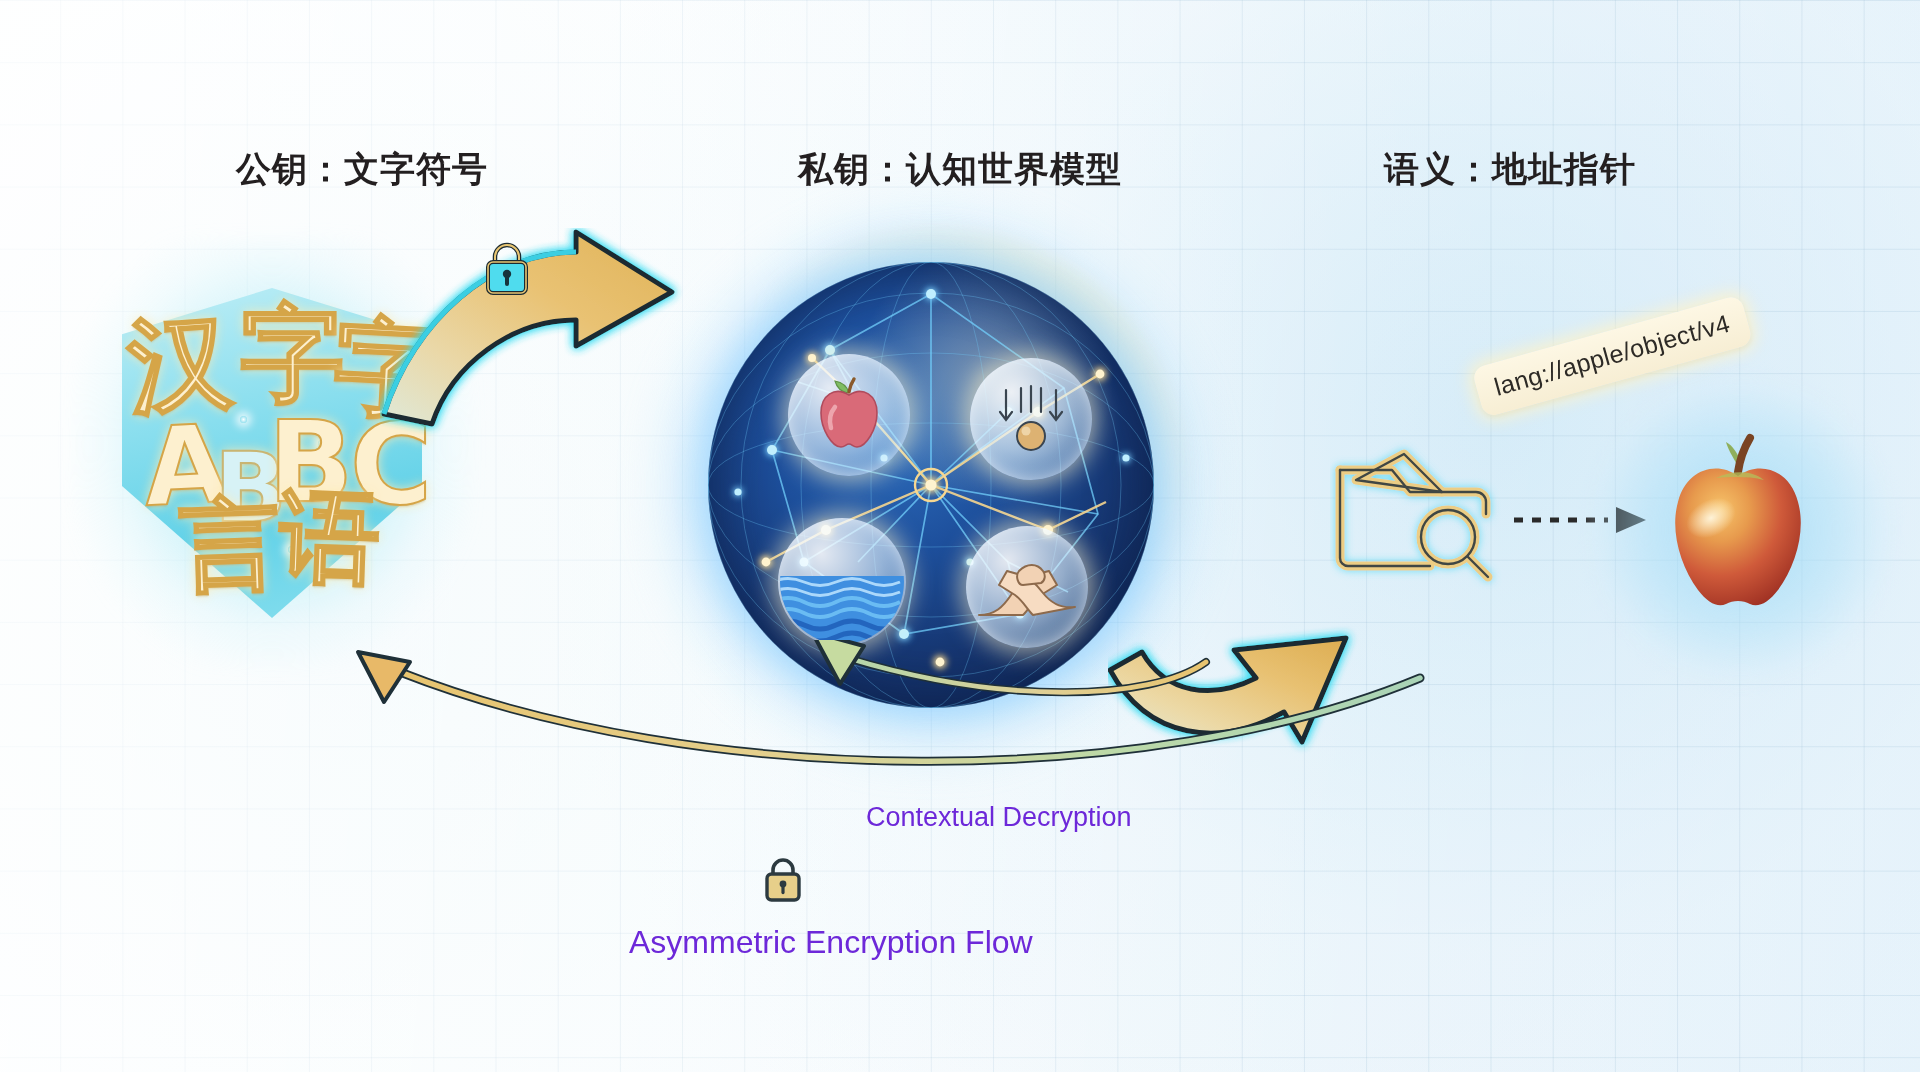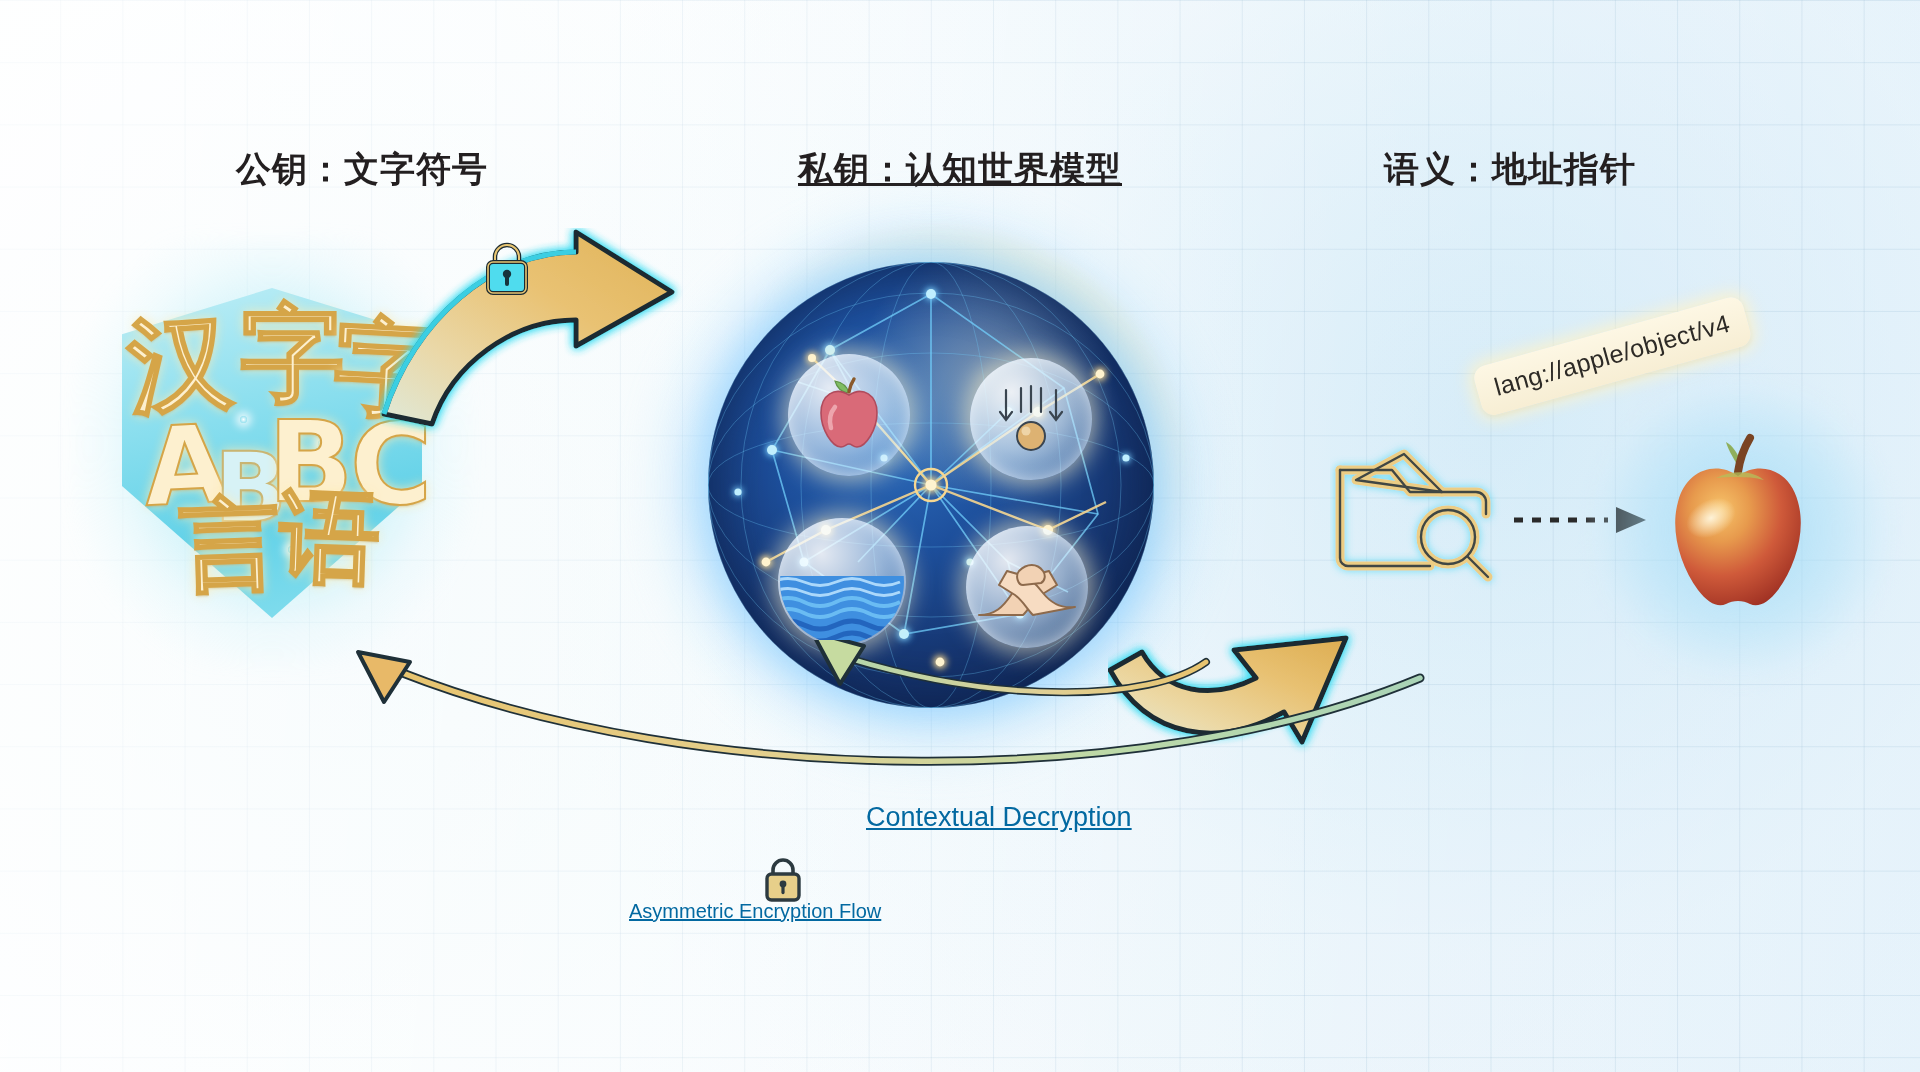--- a/index.html
+++ b/index.html
@@ -32,21 +32,21 @@
   }
 
   
   .col-head{
     position:absolute; top:146px;
     font-size:35px; font-weight:700; color:#231f20;
     letter-spacing:1px; white-space:nowrap;
     text-align:center;
   }
   #head-public  { left:12px;    width:700px; }
-  #head-private { left:610px;width:700px;text-decoration:underline; }
+  #head-private { left:610px;width:700px; }
   #head-semantic{ left:1160px;width:700px; }
 
   
   #shield-wrap{
     position:absolute; left:122px; top:288px; width:300px; height:330px;
   }
   #shield-glow{
     position:absolute; left:-48px; top:-48px; width:396px; height:426px;
     background:radial-gradient(ellipse at 50% 48%, rgba(130,225,240,.72) 0%, rgba(150,230,245,.40) 38%, rgba(190,240,250,.16) 60%, rgba(255,255,255,0) 76%);
     filter:blur(9px);
@@ -139,23 +139,23 @@
   #apple-right-glow{
     position:absolute; left:1586px; top:372px; width:310px; height:316px;
     border-radius:50%;
     background:radial-gradient(circle, rgba(150,215,245,.75) 0%, rgba(175,225,248,.48) 44%, rgba(210,238,252,.18) 66%, rgba(255,255,255,0) 80%);
     filter:blur(6px);
   }
 
   
   #bottom-flow{ position:absolute; left:0; top:640px; width:1920px; height:320px; }
   .flow-label{
-    position:absolute; font-size:27px; color:#0369a1; white-space:nowrap;text-decoration:underline;
-  }
-  #label-asym{ left:629px; top:900px; font-size:20px; }
+    position:absolute; font-size:27px; color:#6d28d9; white-space:nowrap;
+  }
+  #label-asym{ left:629px; top:924px; font-size:32px; }
   #label-ctx { left:866px; top:802px; font-size:27px; }
   #lock-gold{ position:absolute; left:762px; top:855px; width:42px; height:48px; }
 </style>
 </head>
 <body>
 
 <div id="bg-tint"></div>
 <div id="bg-grid"></div>
 <div id="bg-grid-fade"></div>
 

